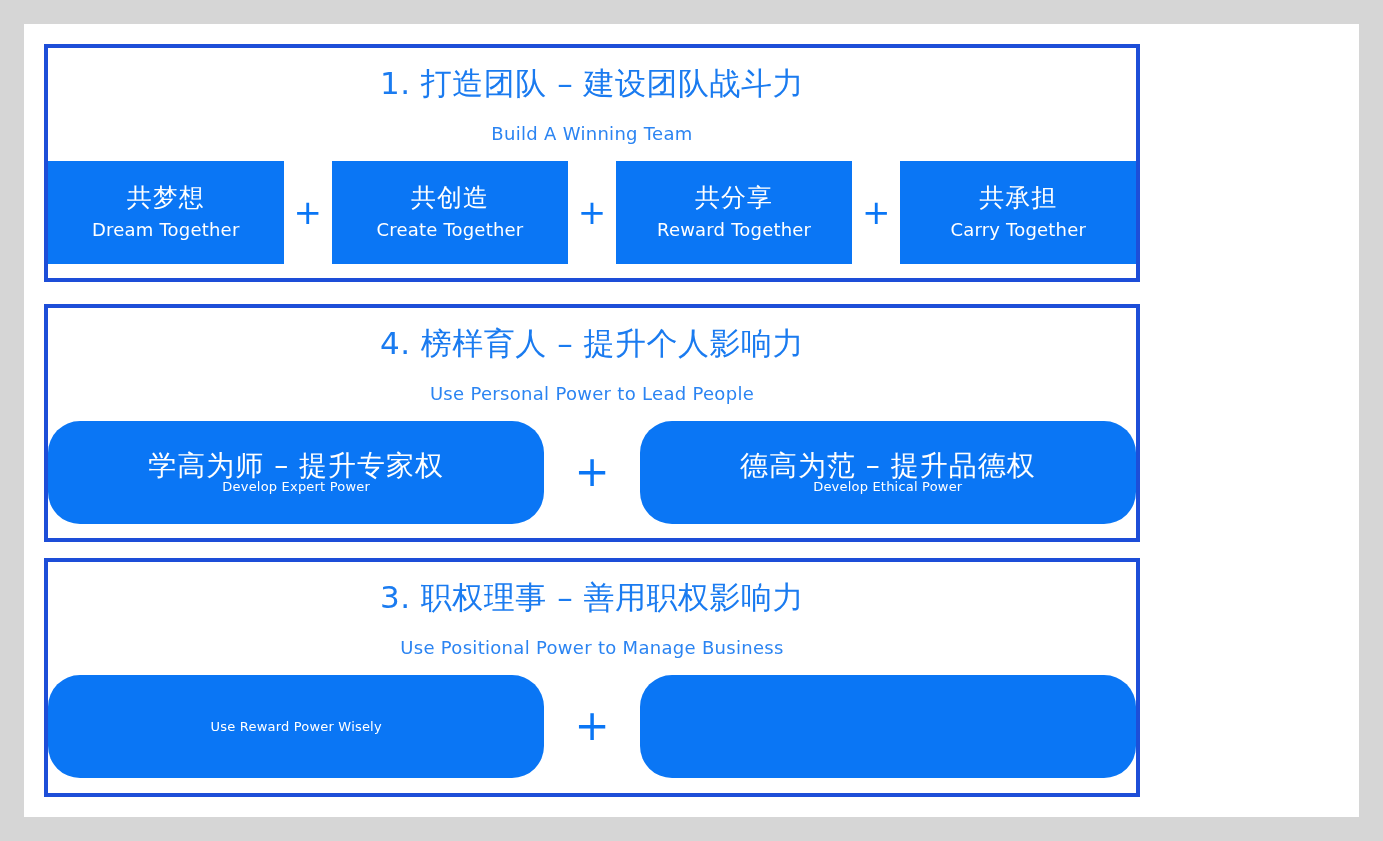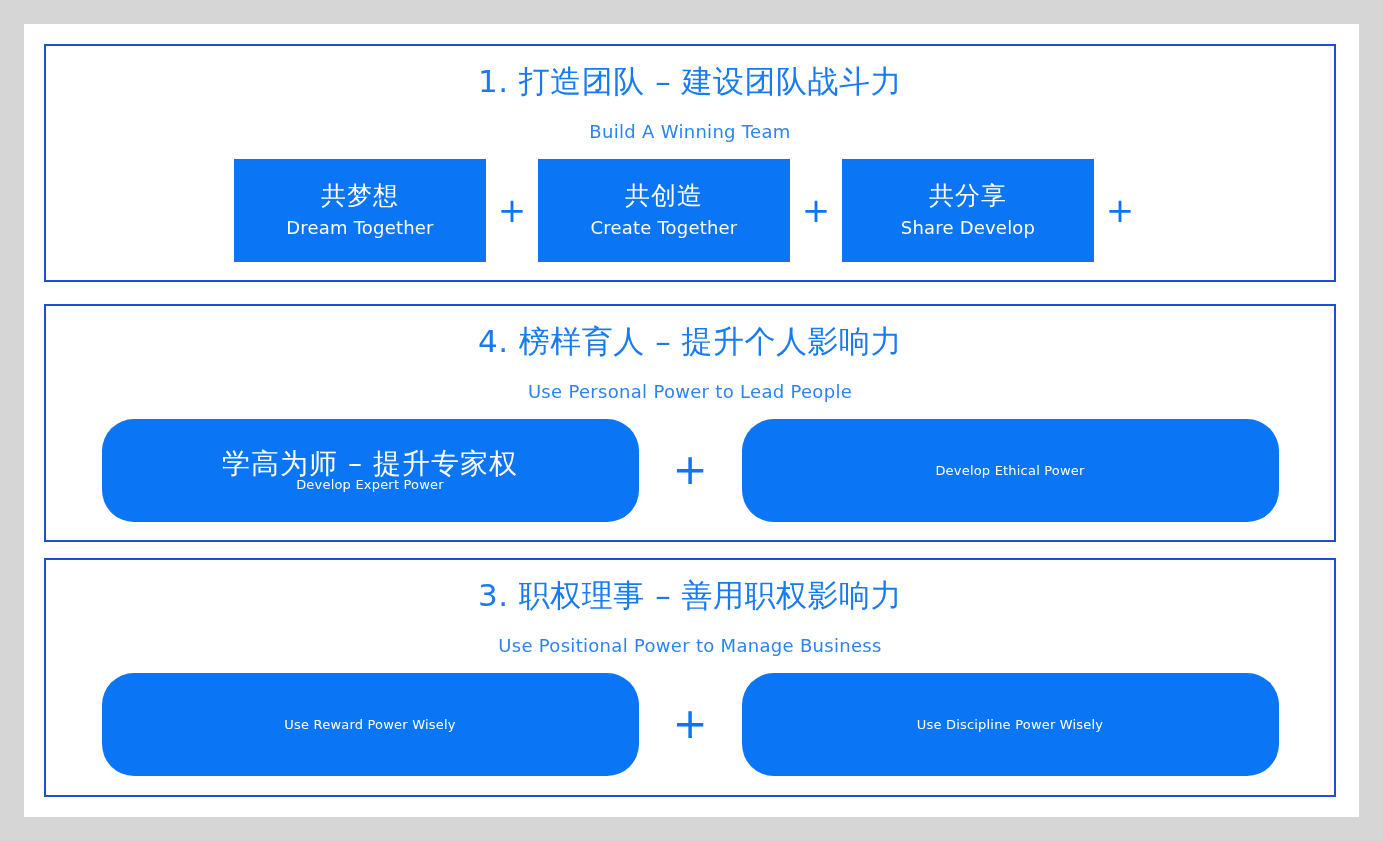--- a/index.html
+++ b/index.html
@@ -11,22 +11,22 @@
   }
   #page{
     position:absolute;
     left:24px;top:24px;
     width:1335px;height:793px;
     background:#ffffff;
   }
   .panel{
     position:absolute;
     left:20px;
-    width:1292px;
-    border:2px solid #1d4ed8;
+    width:1096px;
+    border:4px solid #1d4ed8;
     box-sizing:border-box;
     background:#ffffff;
   }
   #panel-1{top:20px;height:238px;}
   #panel-2{top:280px;height:238px;}
   #panel-3{top:534px;height:239px;}
 
   .panel-title{
     text-align:center;
     color:#1a7bf0;
@@ -93,48 +93,52 @@
         <span class="en">Dream Together</span>
       </div>
       <span class="plus">+</span>
       <div class="cell">
         <span class="cn">共创造</span>
         <span class="en">Create Together</span>
       </div>
       <span class="plus">+</span>
       <div class="cell">
         <span class="cn">共分享</span>
-        <span class="en">Share Develop</span>
+        <span class="en">Reward Together</span>
       </div>
       <span class="plus">+</span>
+      <div class="cell">
+        <span class="cn">共承担</span>
+        <span class="en">Carry Together</span>
+      </div>
     </div>
   </section>
 
   <section class="panel" id="panel-2">
     <h2 class="panel-title">4. 榜样育人 – 提升个人影响力</h2>
     <p class="panel-subtitle">Use Personal Power to Lead People</p>
     <div class="row row-duo">
       <div class="cell">
         <span class="cn">学高为师 – 提升专家权</span>
         <span class="en">Develop Expert Power</span>
       </div>
       <span class="plus">+</span>
       <div class="cell">
+        <span class="cn">德高为范 – 提升品德权</span>
         <span class="en">Develop Ethical Power</span>
       </div>
     </div>
   </section>
 
   <section class="panel" id="panel-3">
     <h2 class="panel-title">3. 职权理事 – 善用职权影响力</h2>
     <p class="panel-subtitle">Use Positional Power to Manage Business</p>
     <div class="row row-duo">
       <div class="cell">
         <span class="en">Use Reward Power Wisely</span>
       </div>
       <span class="plus">+</span>
       <div class="cell">
-        <span class="en">Use Discipline Power Wisely</span>
       </div>
     </div>
   </section>
 
 </div>
 
 </body></html>

